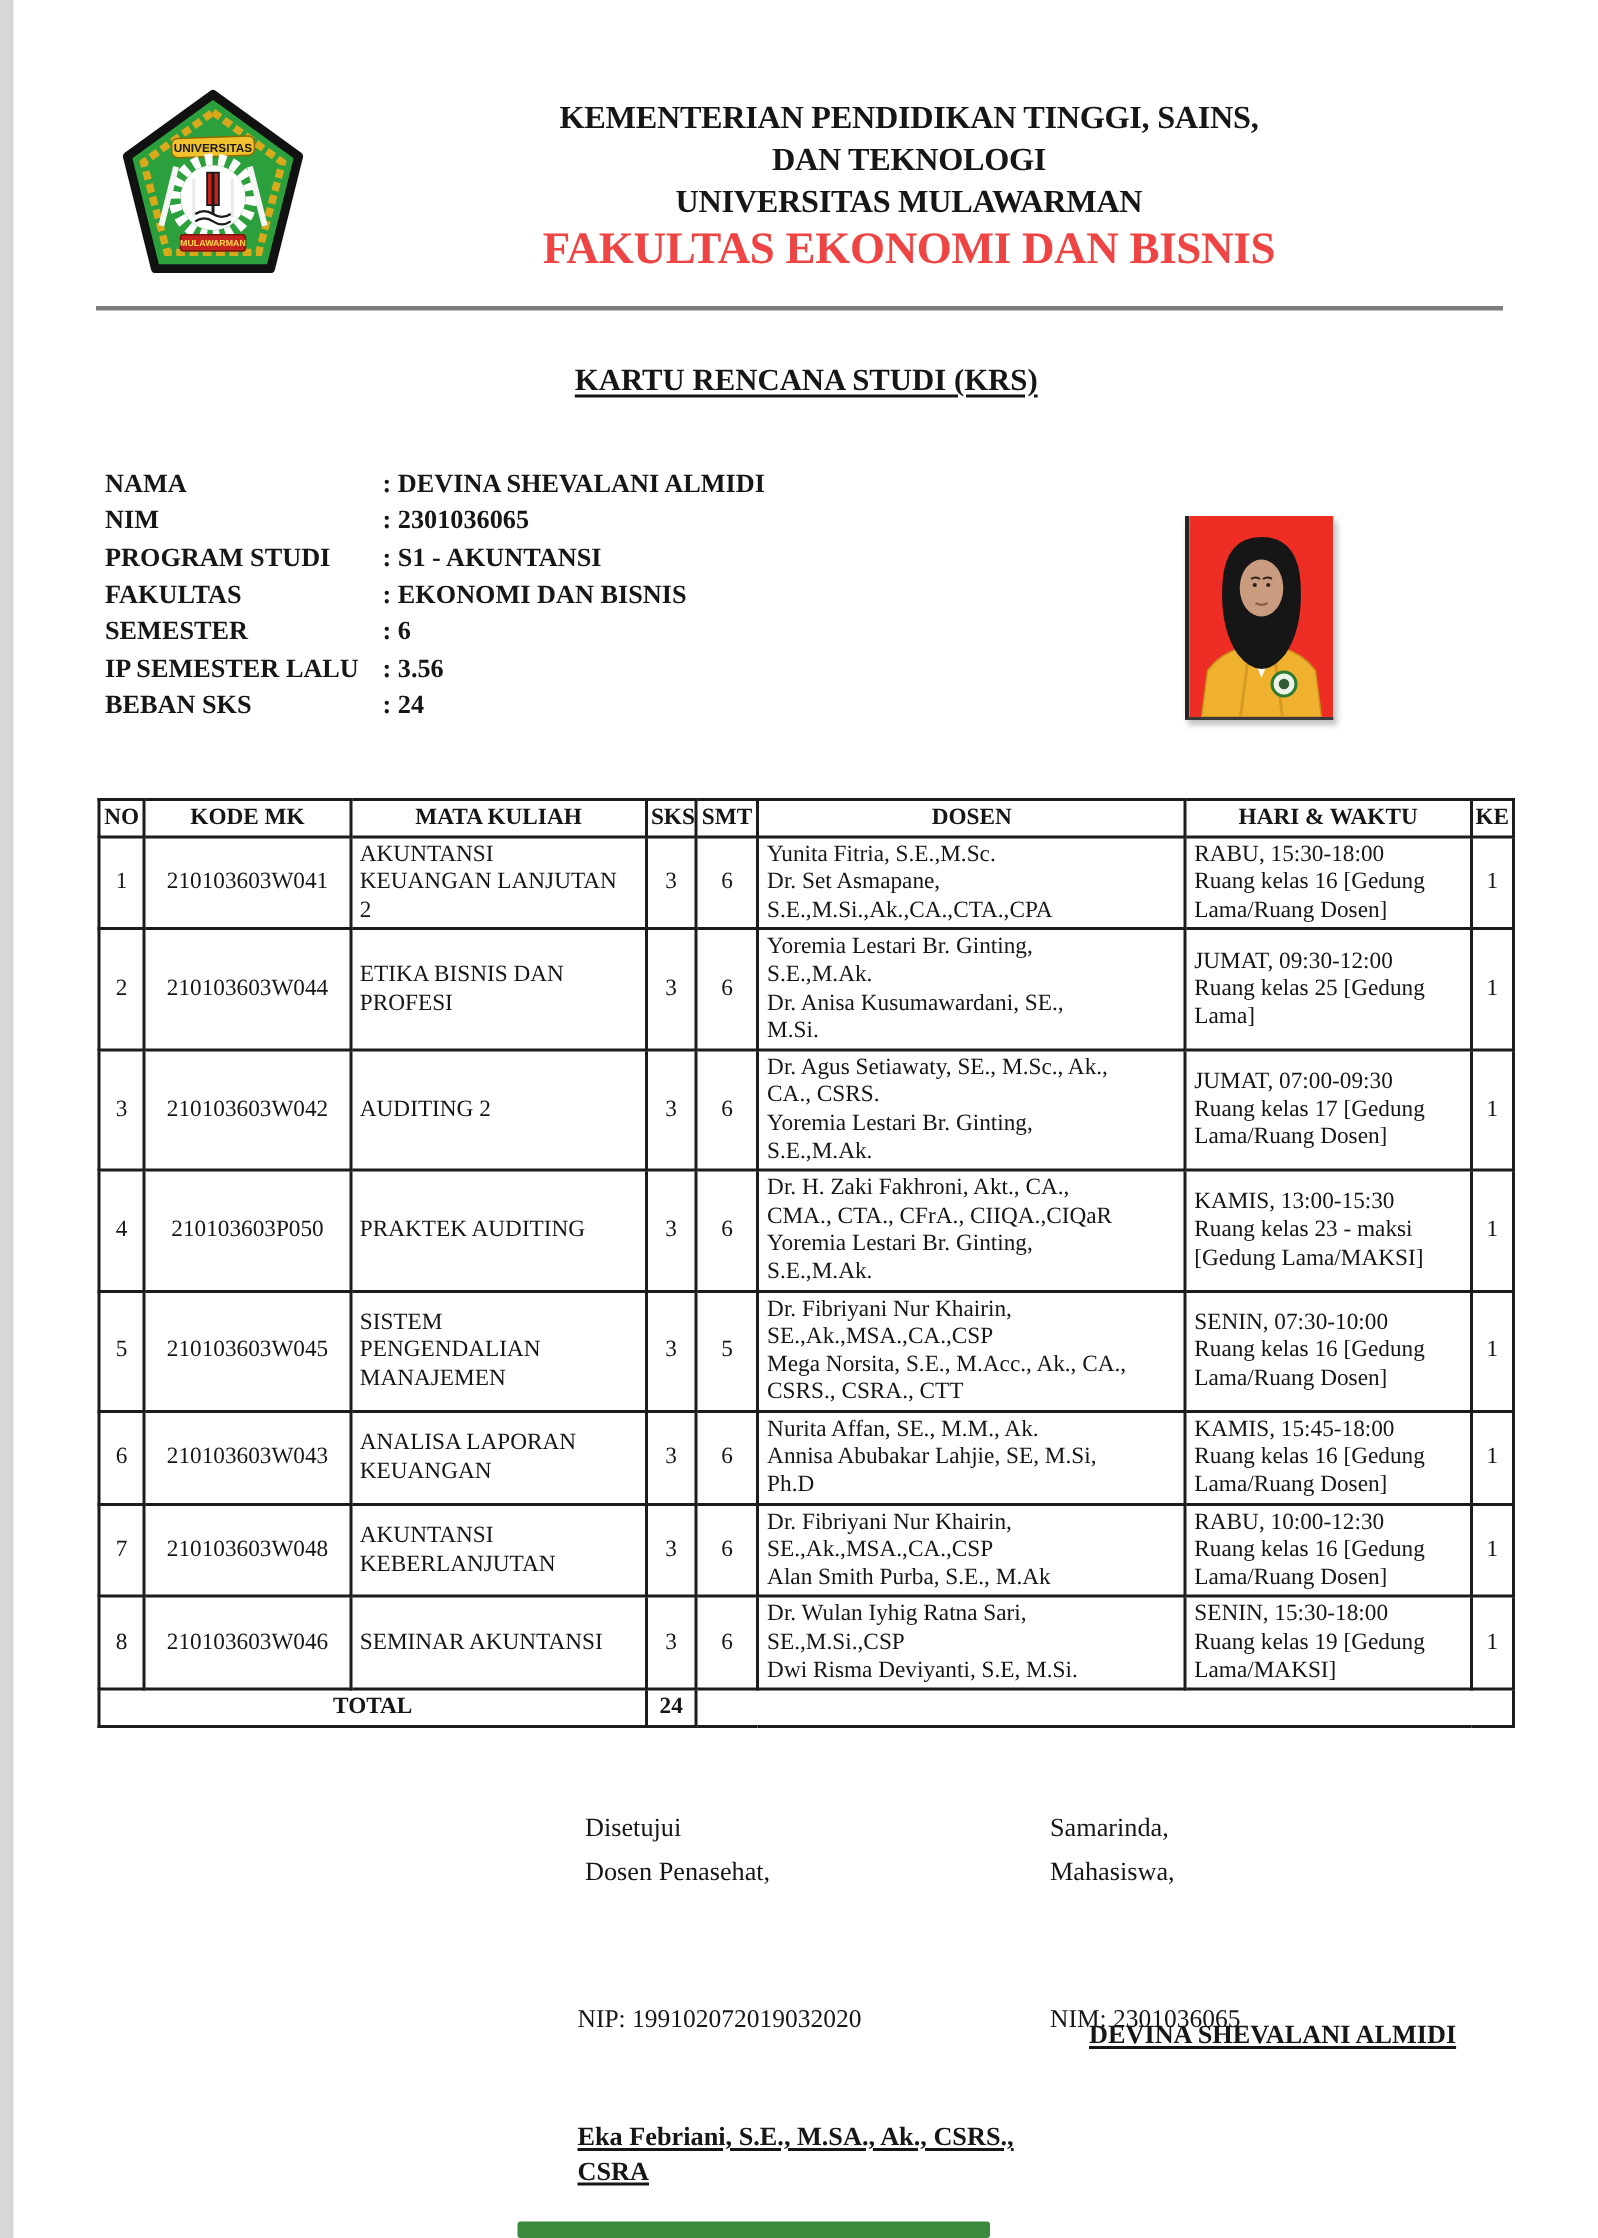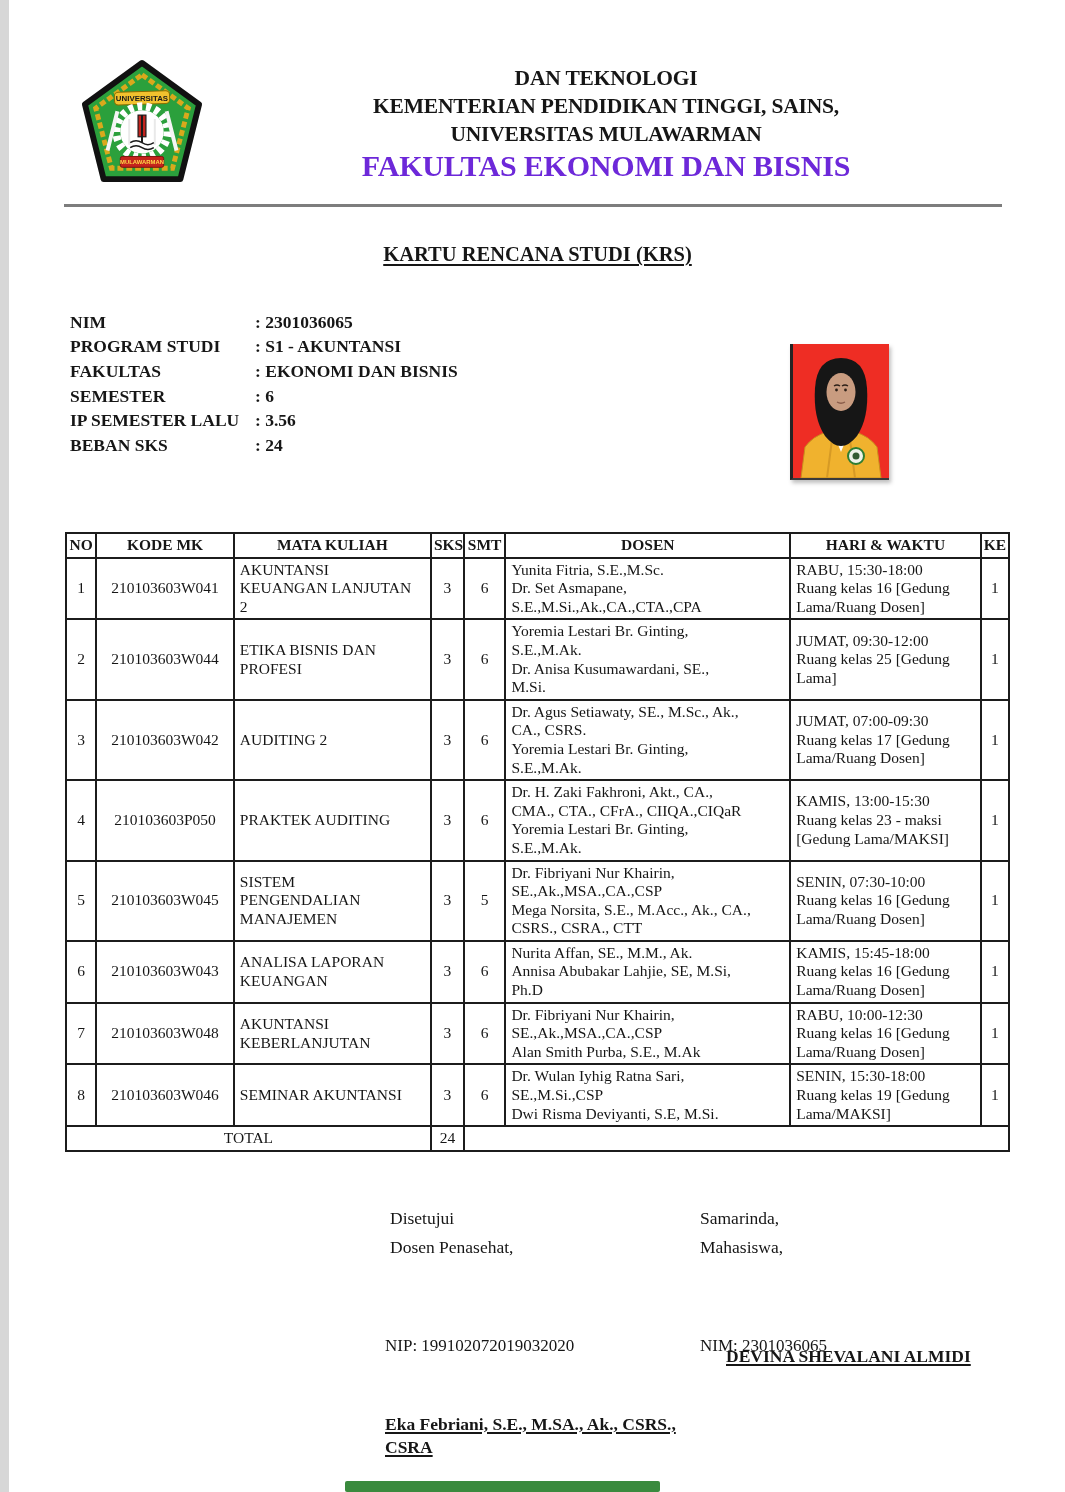--- a/index.html
+++ b/index.html
@@ -7,21 +7,21 @@
     position:relative; width:1065px; height:1492px; background:#ffffff;
     font-family:"Liberation Serif","DejaVu Serif",serif; color:#161616; overflow:hidden;
   }
   .left-strip { position:absolute; left:0; top:0; width:9px; height:1492px; background:#d7d7d7; }
 
   .logo { position:absolute; left:78px; top:58px; width:128px; height:128px; }
 
   .header-text { position:absolute; left:206px; width:800px; top:64px; text-align:center; font-weight:bold; }
   .ministry-line { font-size:21.5px; line-height:28px; letter-spacing:-0.2px; }
   .university-line { font-size:21.5px; line-height:28px; letter-spacing:-0.2px; }
-  .faculty-line { font-size:30px; line-height:34px; color:#6d28d9; letter-spacing:-0.2px; margin-top:1px; }
+  .faculty-line { font-size:30px; line-height:34px; color:#ef4444; letter-spacing:-0.2px; margin-top:1px; }
 
   .separator { position:absolute; left:64px; width:938px; top:204px; height:3px; background:#7d7d7d; }
 
   .doc-title { position:absolute; left:65px; width:945px; top:243px; text-align:center; font-size:20.5px; font-weight:bold; }
   .doc-title span { text-decoration:underline; text-decoration-thickness:2px; text-underline-offset:3px; }
 
   .info { position:absolute; left:70px; top:310px; width:620px; font-size:17.5px; font-weight:bold; }
   .info-row { display:flex; height:24.6px; align-items:center; }
   .info-label { width:185px; flex:0 0 185px; }
   .info-value { white-space:nowrap; }
@@ -30,21 +30,21 @@
            border-left:3px solid #242424; border-bottom:2px solid #3a3a3a; box-shadow:2px 3px 4px rgba(0,0,0,0.25); }
   .photo svg { display:block; }
 
   .table-wrap { position:absolute; left:65px; top:532px; width:945px;border-radius:10px; }
   table.krs { border-collapse:collapse; width:100%; font-size:15.5px; table-layout:fixed; }
   table.krs th, table.krs td { border:2px solid #1c1c1c; padding:2px 5px; line-height:1.2; vertical-align:middle; overflow:hidden; }
   table.krs th { font-size:15.5px; text-align:center; padding:2px 2px; }
   td.c { text-align:center; }
   td.pre { white-space:pre-line; }
   td.kode { text-align:center; padding:2px 2px; }
-  tfoot td { font-weight:normal; }
+  tfoot td { font-weight:bold; }
 
   .approval { position:absolute; top:1204px; font-size:17.5px; line-height:29px; }
   .approval.left { left:390px; }
   .approval.right { left:700px; }
 
   .sig-name { font-weight:bold; text-decoration:underline; text-decoration-thickness:2px; text-underline-offset:2px; font-size:17.5px; line-height:23px; }
   .sig-advisor-name { position:absolute; left:385px; top:1413px; width:312px; }
   .sig-student-name { position:absolute; left:700px; top:1345px; width:300px;margin-left:26px; }
   .sig-id { position:absolute; font-size:17px; top:1336px; }
   .sig-id.left { left:385px; }
@@ -71,34 +71,38 @@
       <rect x="61" y="56" width="8" height="22" fill="#c4231d" stroke="#1a1a1a" stroke-width="1.2"></rect>
       <path d="M65 56 L65 84" stroke="#1a1a1a" stroke-width="2"></path>
       <path d="M53 84 Q59 80 65 84 Q71 88 77 84 M53 89 Q59 85 65 89 Q71 93 77 89" stroke="#1a1a1a" stroke-width="1.5" fill="none"></path>
       <path d="M40 52 L30 92 M90 52 L100 92" stroke="#f5f5f5" stroke-width="4"></path>
       <rect x="43" y="98" width="44" height="11" rx="2" fill="#c4231d" stroke="#7c120e" stroke-width="1"></rect>
       <text x="65" y="106" text-anchor="middle" font-size="6" font-weight="bold" fill="#ffd94a" font-family="Liberation Sans, sans-serif">MULAWARMAN</text>
     </svg>
   </div>
 
   <div class="header-text">
+    <div class="ministry-line">KEMENTERIAN PENDIDIKAN TINGGI, SAINS,</div>
     <div class="ministry-line">DAN TEKNOLOGI</div>
-    <div class="ministry-line">KEMENTERIAN PENDIDIKAN TINGGI, SAINS,</div>
     <div class="university-line">UNIVERSITAS MULAWARMAN</div>
     <div class="faculty-line">FAKULTAS EKONOMI DAN BISNIS</div>
   </div>
 
   <div class="separator"></div>
 
   <div class="doc-title">
     <span>KARTU RENCANA STUDI (KRS)</span>
   </div>
 
   <div class="info">
 
+      <div class="info-row">
+        <span class="info-label">NAMA</span>
+        <span class="info-value">: DEVINA SHEVALANI ALMIDI</span>
+      </div>
 
       <div class="info-row">
         <span class="info-label">NIM</span>
         <span class="info-value">: 2301036065</span>
       </div>
 
       <div class="info-row">
         <span class="info-label">PROGRAM STUDI</span>
         <span class="info-value">: S1 - AKUNTANSI</span>
       </div>

